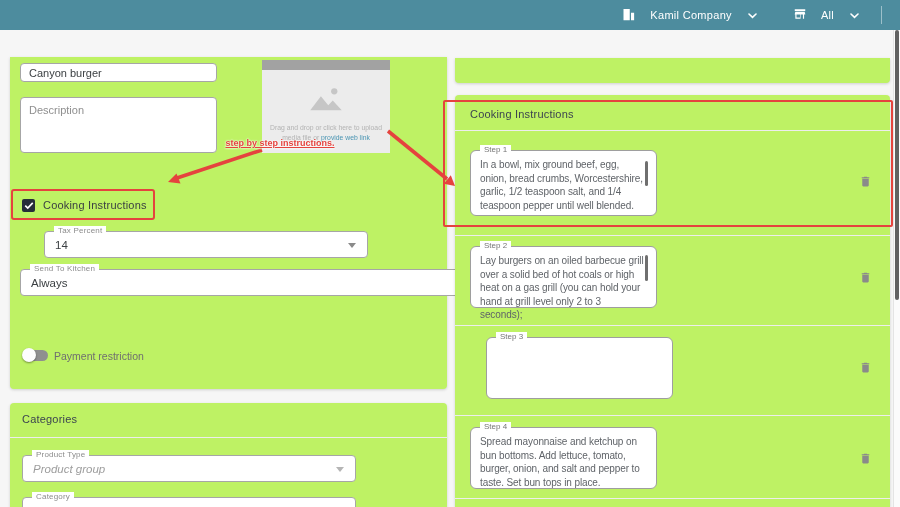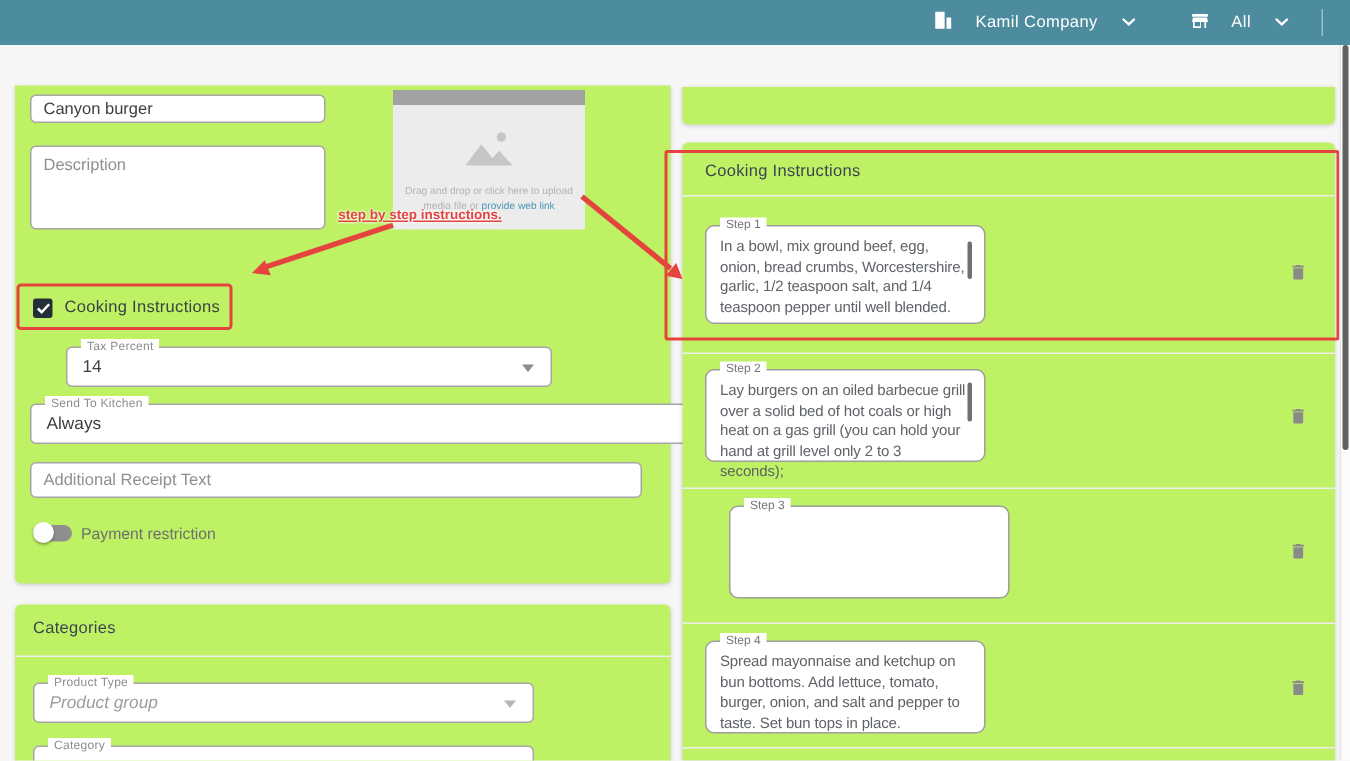--- a/index.html
+++ b/index.html
@@ -145,21 +145,20 @@
       <span class="val">14</span>
       <span class="caret"></span>
     </div>
 
     <div class="outlined" style="left:10px; top:212px; width:474px; height:27px;">
       <span class="flabel">Send To Kitchen</span>
       <span class="val">Always</span>
       <span class="caret"></span>
     </div>
 
-    <input class="txt-input" style="left: 10px; top: 251px; width: 408px; height: 24px;" placeholder="Additional Receipt Text">
 
     <div class="toggle">
       <div class="knob"></div>
     </div>
     <div class="toggle-label">Payment restriction</div>
   </div>
 
   <div class="card" id="card-categories">
     <div class="card-title" style="position:absolute; left:12px; top:10px;">Categories</div>
     <div class="hdiv" style="top:34px;"></div>

